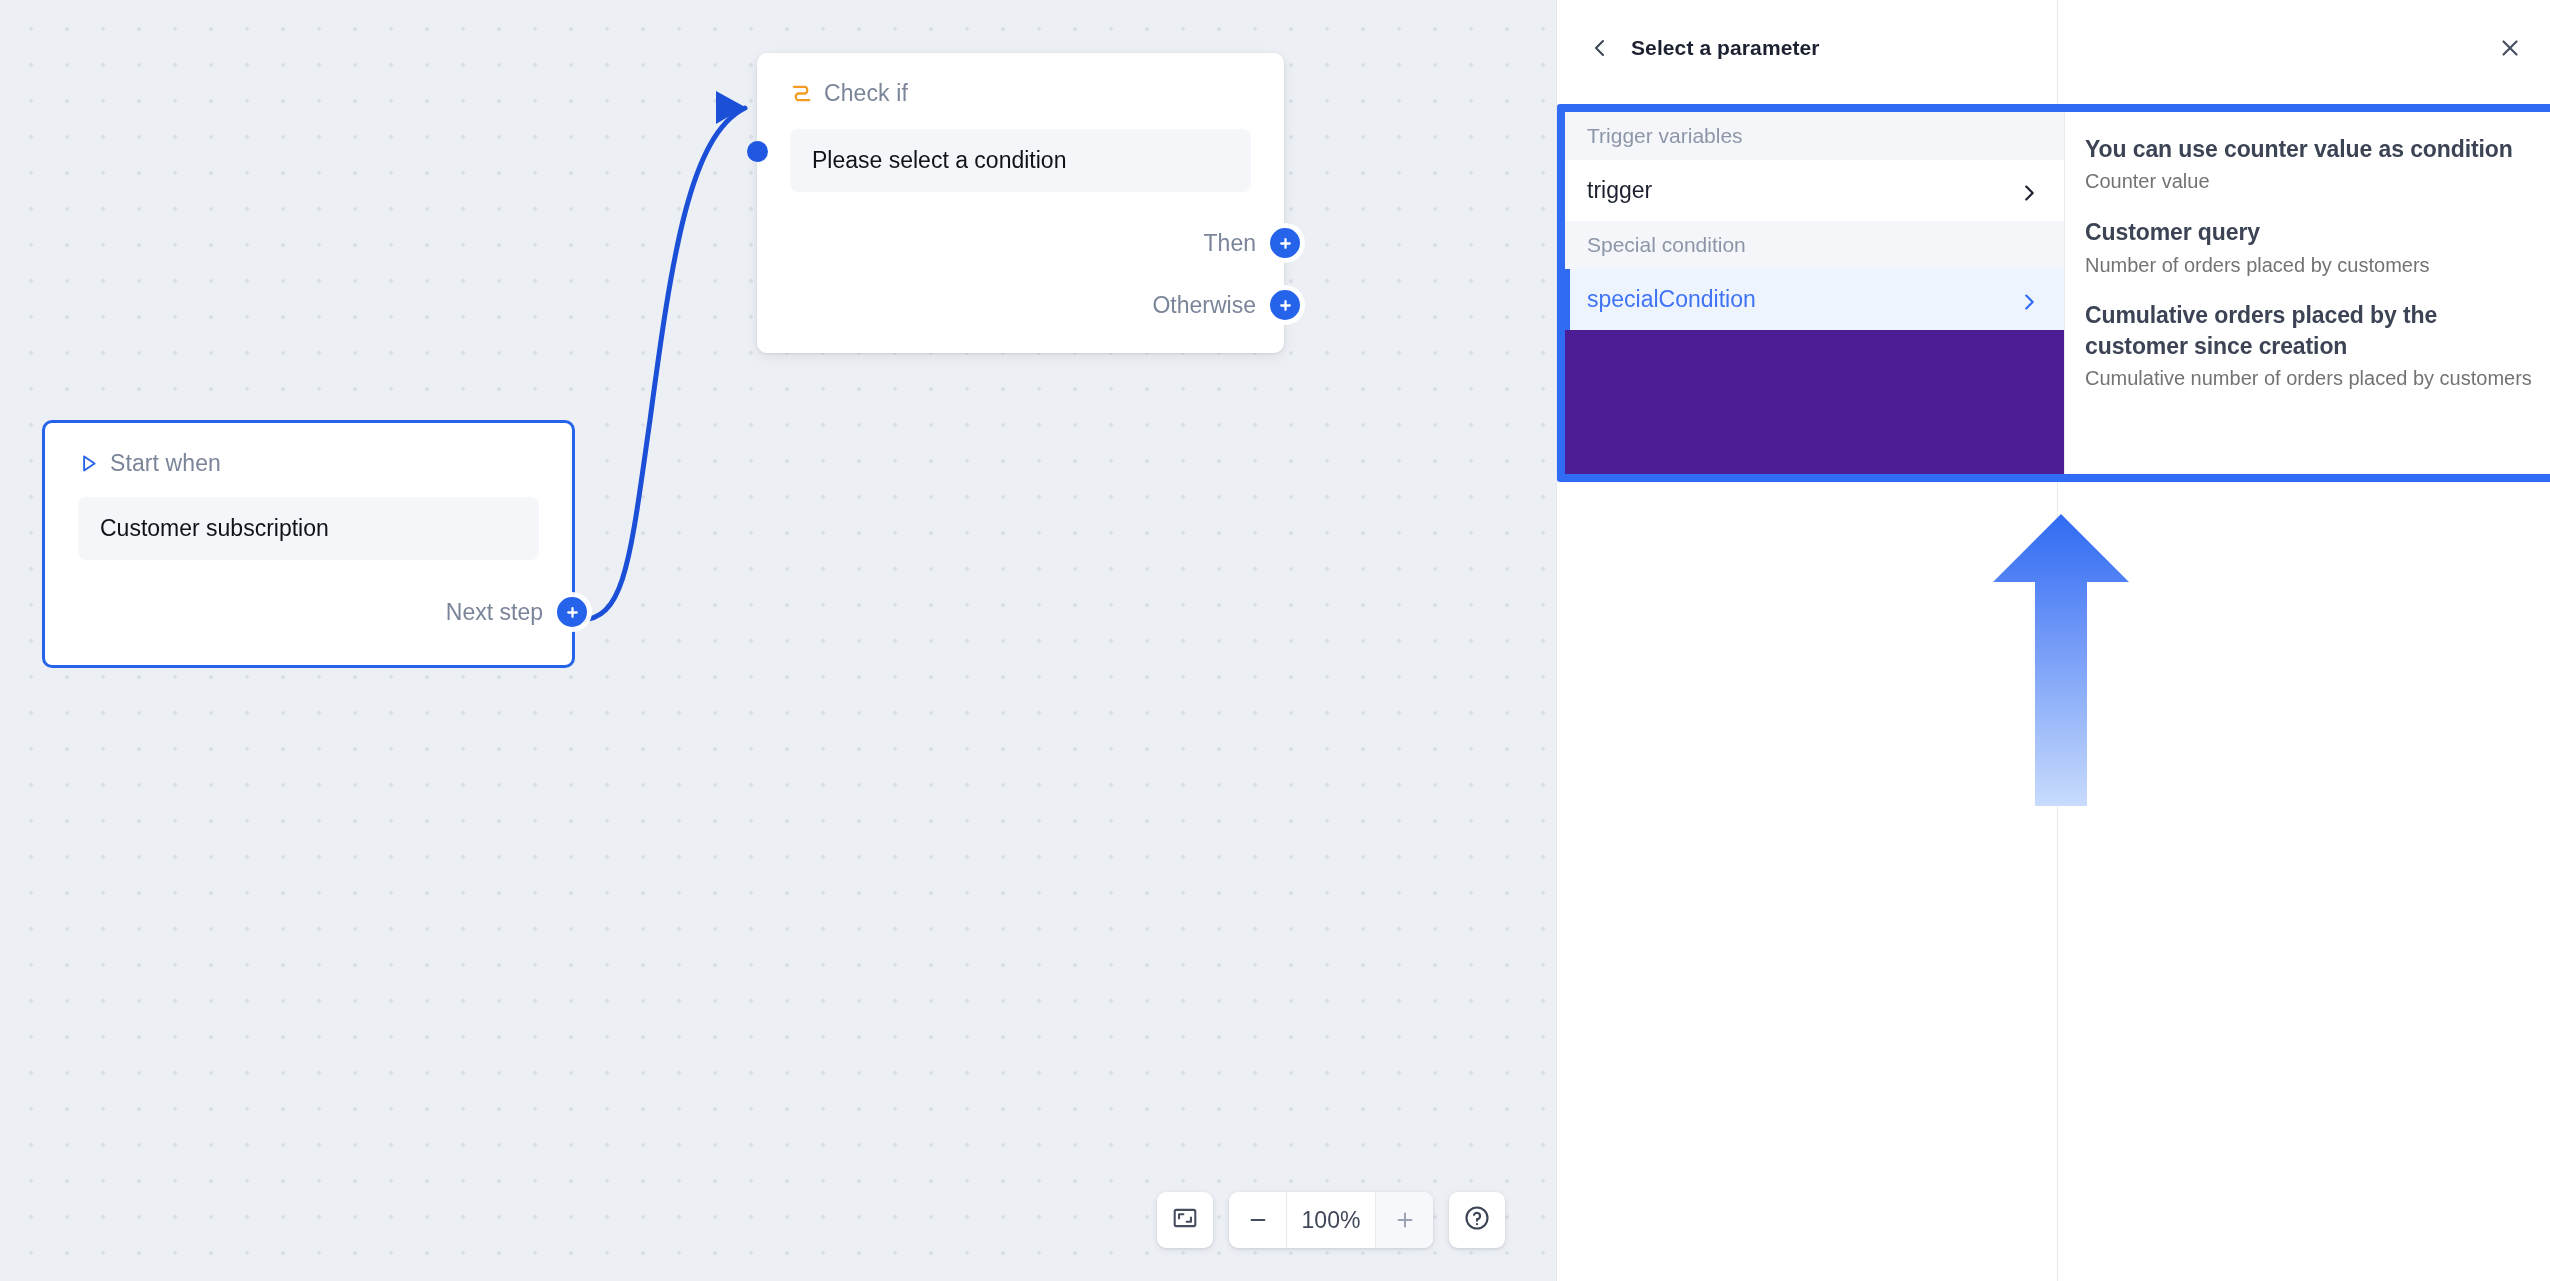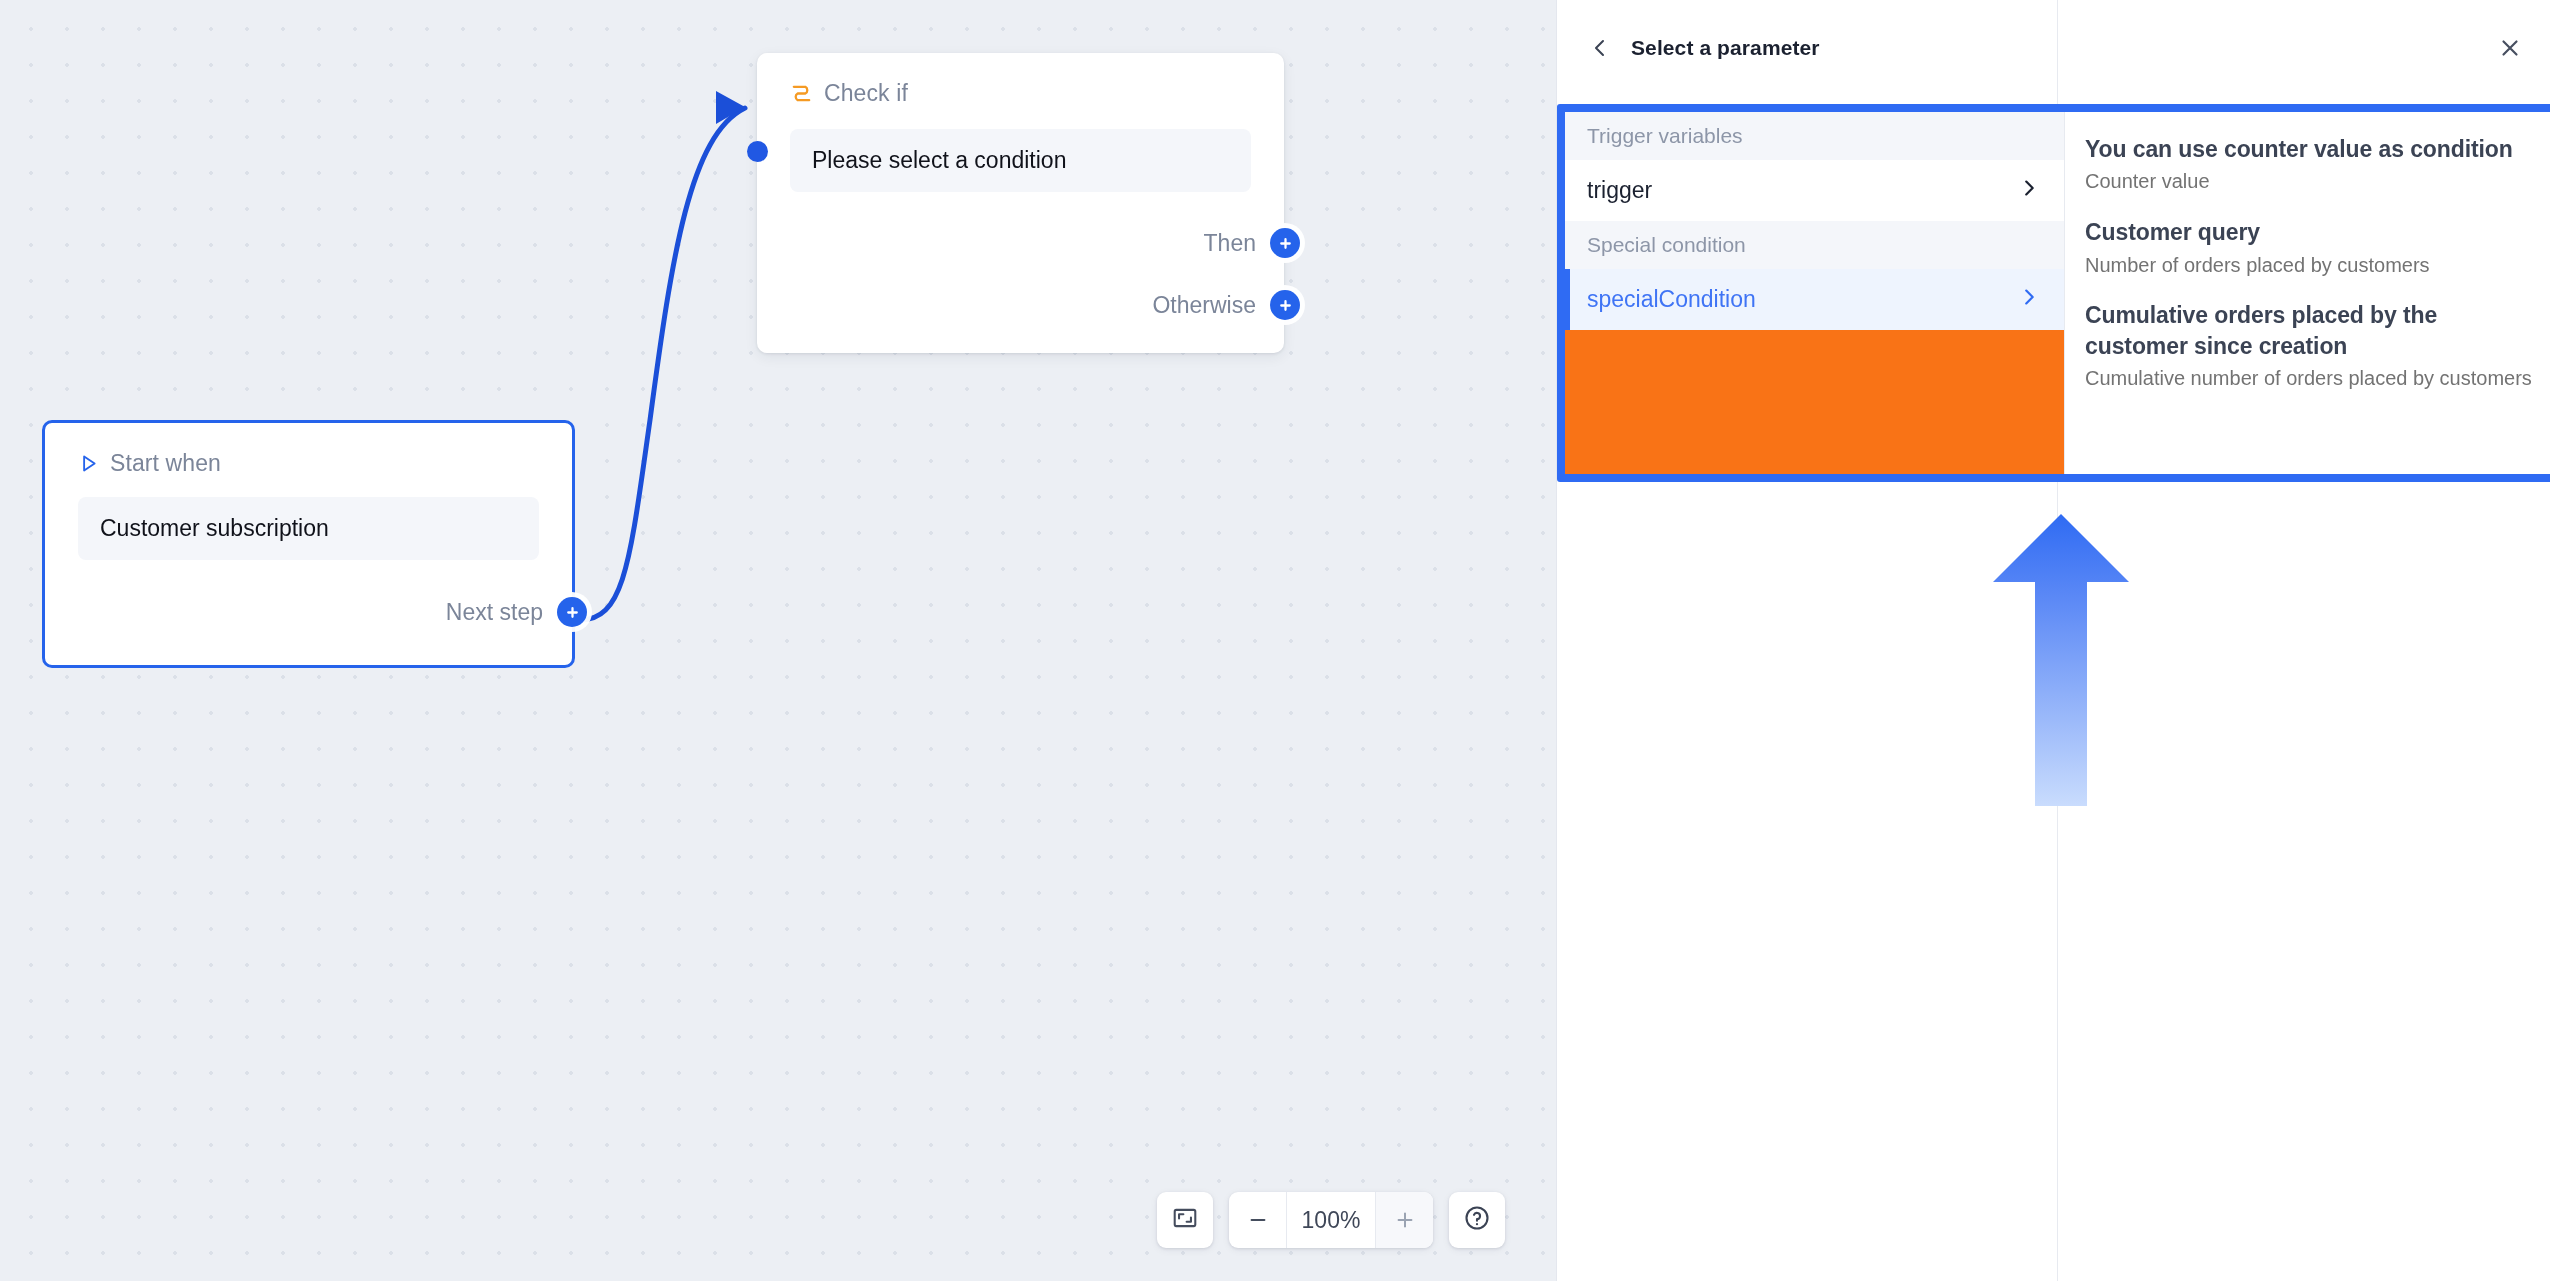--- a/index.html
+++ b/index.html
@@ -137,35 +137,35 @@
     width: 1010px; height: 378px;
     border: 8px solid #2f6bf3;
     border-radius: 3px;
     background: #ffffff;
     overflow: hidden;
     display: flex;
   }
   #param-left {
     width: 500px; flex: 0 0 500px;
     border-right: 1px solid #e7eaf0;
-    background: #f97316;
+    background: #4c1d95;
   }
   #param-right {
     flex: 1 1 auto;
     background: #ffffff;
     padding: 22px 20px 0 20px;
   }
 
   .group-header {
     background: #f4f6fa;
     font-size: 21px; color: #8d96a8;
     padding: 12px 0 12px 22px;
   }
   .param-row {
-    display: flex; align-items: flex-start; justify-content: space-between;
+    display: flex; align-items: flex-end; justify-content: space-between;
     padding: 17px 24px 17px 22px;
     font-size: 23px; color: #1b2130;
     background: #ffffff;
   }
   .param-row.selected {
     background: #eef4fe;
     color: #3f74f5;
     border-left: 5px solid #2f6bf3;
     padding-left: 17px;
   }

